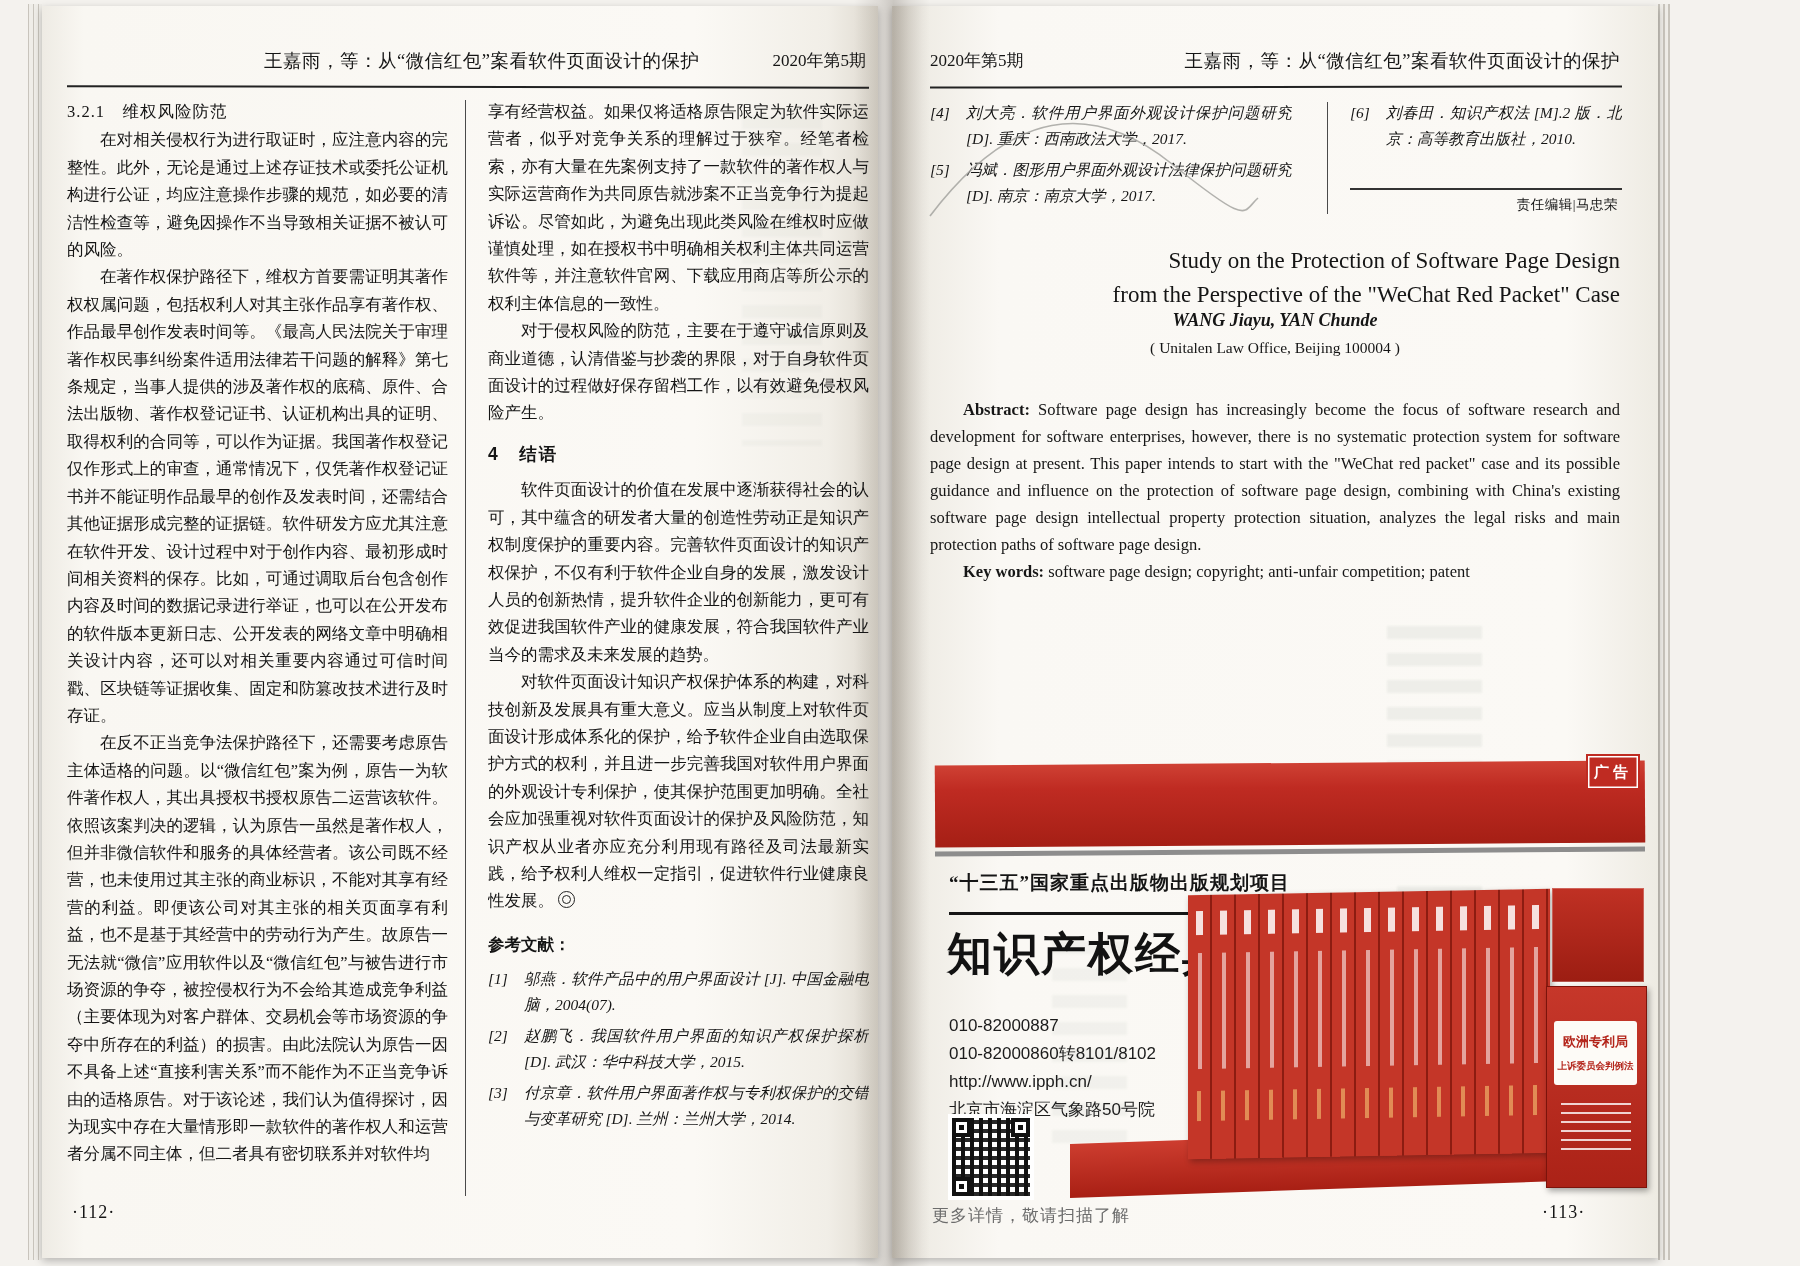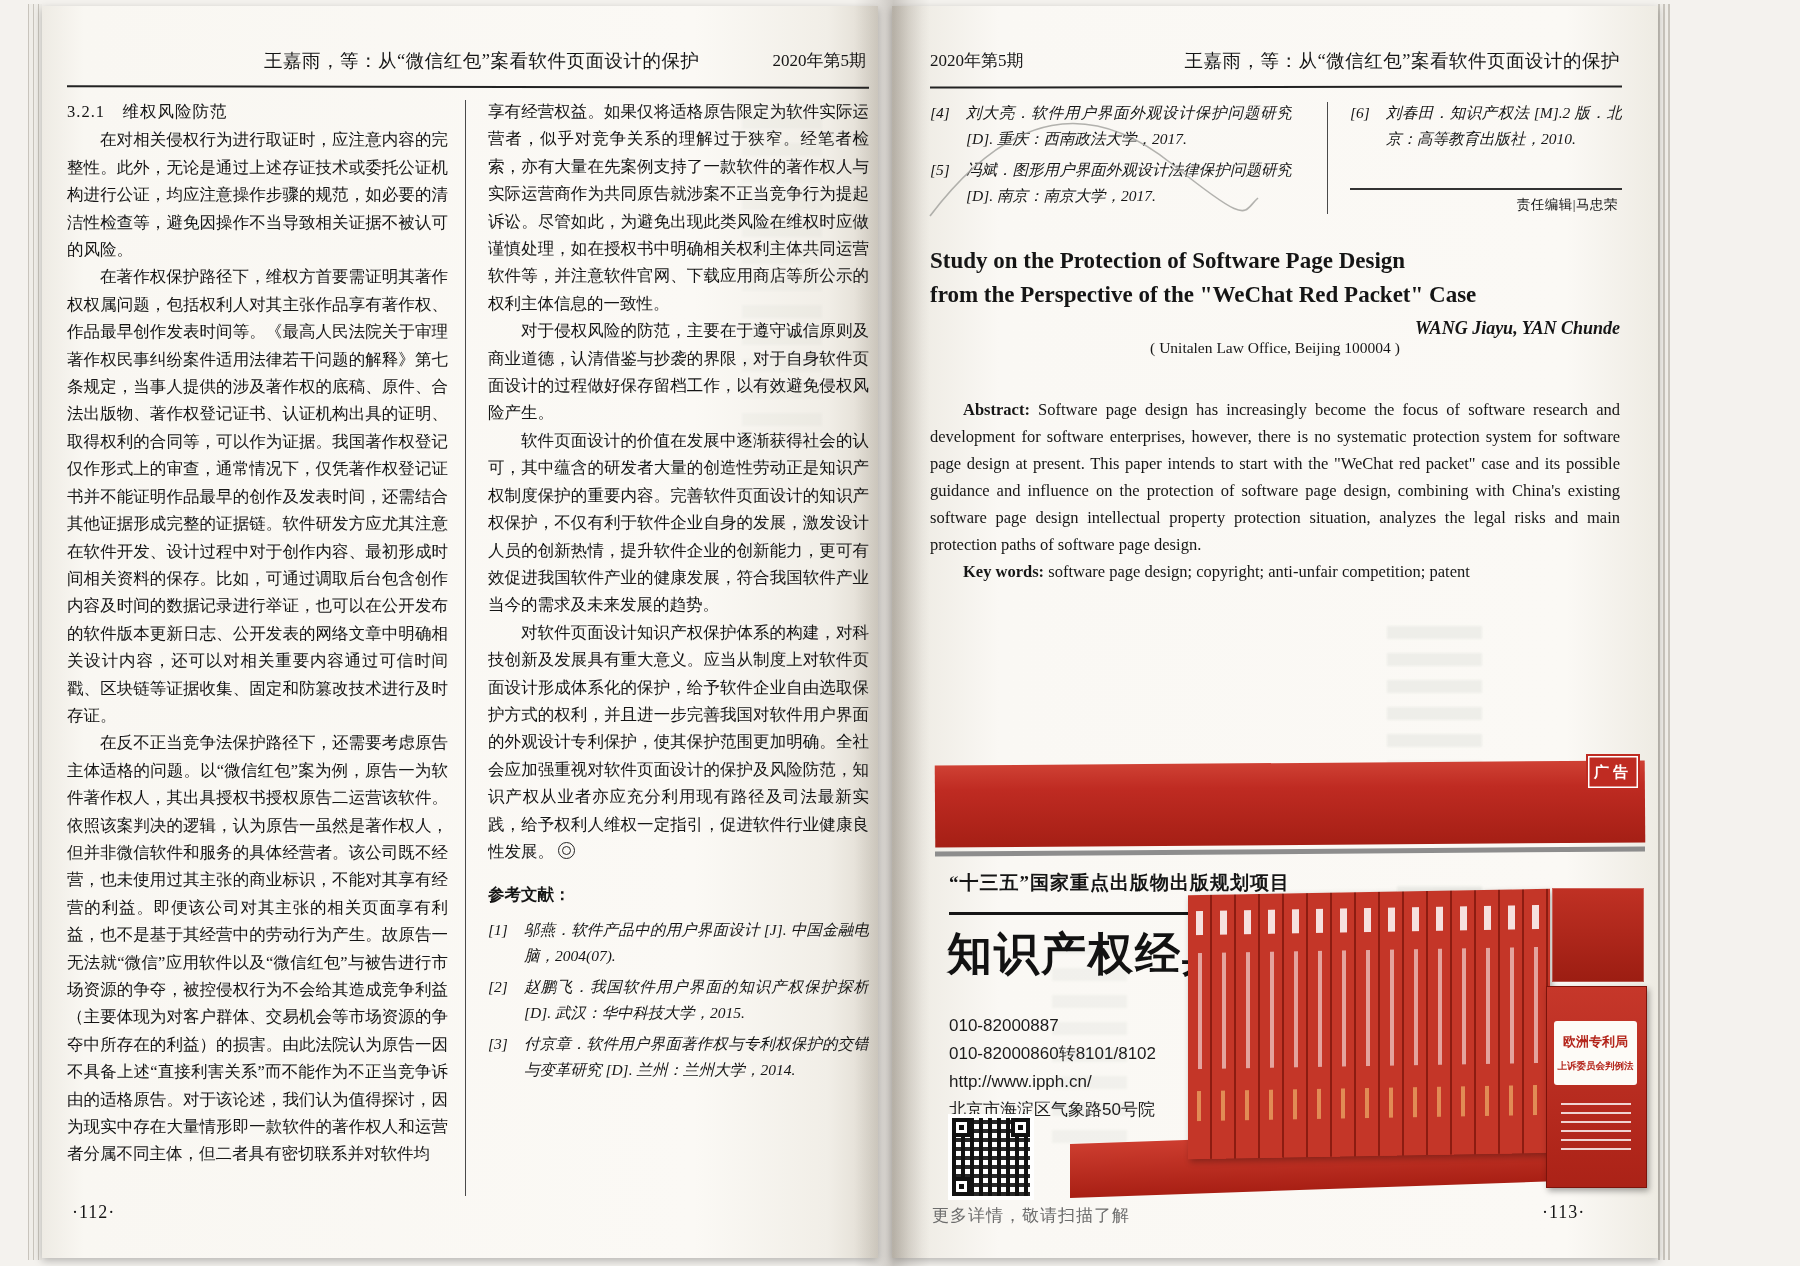--- a/index.html
+++ b/index.html
@@ -31,21 +31,21 @@
           margin:16px 0 8px 0;}
   .col-divider{position:absolute;width:1px;background:#4a4a4a;}
   .ref{display:flex;font-style:italic;font-size:15.5px;line-height:26px;margin-bottom:5px;}
   .ref-num{flex:none;width:36px;font-style:italic;}
   .ref-text{flex:1;text-align:justify;}
   .pageno{position:absolute;font-size:18px;letter-spacing:1px;}
   .end-mark{display:inline-block;width:15px;height:15px;border:1.4px solid #222;border-radius:50%;
             vertical-align:-2px;margin-left:4px;position:relative;}
   .end-mark::after{content:"";position:absolute;left:3px;top:3px;right:3px;bottom:3px;border:1px solid #222;border-radius:50%;}
   
-  .eng-title{position:absolute;left:38px;width:690px;text-align:left;font-weight:bold;font-size:23px;line-height:34px;}
+  .eng-title{position:absolute;left:38px;width:690px;text-align:right;font-weight:normal;font-size:23px;line-height:34px;}
   .authors{position:absolute;left:38px;width:690px;text-align:center;font-weight:bold;font-style:italic;font-size:18px;}
   .affil{position:absolute;left:38px;width:690px;text-align:center;font-size:15.5px;}
   .abstract{position:absolute;left:38px;width:690px;text-align:justify;font-size:16.5px;line-height:27px;}
   .abstract p{margin:0;text-indent:2em;}
   .blabel{font-weight:bold;}
   .editor-rule{position:absolute;height:1.5px;background:#333;}
   .editor{position:absolute;font-size:13.5px;letter-spacing:.5px;}
   
   .ad-banner{position:absolute;left:43px;top:757px;width:710px;height:82px;
      background:linear-gradient(180deg,#cf4134 0%,#bf2b22 30%,#a51f15 100%);transform:rotate(-.4deg);}
@@ -111,20 +111,21 @@
       <p>在对相关侵权行为进行取证时，应注意内容的完整性。此外，无论是通过上述存证技术或委托公证机构进行公证，均应注意操作步骤的规范，如必要的清洁性检查等，避免因操作不当导致相关证据不被认可的风险。</p>
       <p>在著作权保护路径下，维权方首要需证明其著作权权属问题，包括权利人对其主张作品享有著作权、作品最早创作发表时间等。《最高人民法院关于审理著作权民事纠纷案件适用法律若干问题的解释》第七条规定，当事人提供的涉及著作权的底稿、原件、合法出版物、著作权登记证书、认证机构出具的证明、取得权利的合同等，可以作为证据。我国著作权登记仅作形式上的审查，通常情况下，仅凭著作权登记证书并不能证明作品最早的创作及发表时间，还需结合其他证据形成完整的证据链。软件研发方应尤其注意在软件开发、设计过程中对于创作内容、最初形成时间相关资料的保存。比如，可通过调取后台包含创作内容及时间的数据记录进行举证，也可以在公开发布的软件版本更新日志、公开发表的网络文章中明确相关设计内容，还可以对相关重要内容通过可信时间戳、区块链等证据收集、固定和防篡改技术进行及时存证。</p>
       <p>在反不正当竞争法保护路径下，还需要考虑原告主体适格的问题。以“微信红包”案为例，原告一为软件著作权人，其出具授权书授权原告二运营该软件。依照该案判决的逻辑，认为原告一虽然是著作权人，但并非微信软件和服务的具体经营者。该公司既不经营，也未使用过其主张的商业标识，不能对其享有经营的利益。即便该公司对其主张的相关页面享有利益，也不是基于其经营中的劳动行为产生。故原告一无法就“微信”应用软件以及“微信红包”与被告进行市场资源的争夺，被控侵权行为不会给其造成竞争利益（主要体现为对客户群体、交易机会等市场资源的争夺中所存在的利益）的损害。由此法院认为原告一因不具备上述“直接利害关系”而不能作为不正当竞争诉由的适格原告。对于该论述，我们认为值得探讨，因为现实中存在大量情形即一款软件的著作权人和运营者分属不同主体，但二者具有密切联系并对软件均</p>
     </div>
 
     <div class="col-divider" style="left:423px;top:94px;height:1096px;"></div>
 
     <div class="col" style="left:446px;top:92px;width:381px;height:1100px;">
       <p style="text-indent:0;">享有经营权益。如果仅将适格原告限定为软件实际运营者，似乎对竞争关系的理解过于狭窄。经笔者检索，亦有大量在先案例支持了一款软件的著作权人与实际运营商作为共同原告就涉案不正当竞争行为提起诉讼。尽管如此，为避免出现此类风险在维权时应做谨慎处理，如在授权书中明确相关权利主体共同运营软件等，并注意软件官网、下载应用商店等所公示的权利主体信息的一致性。</p>
       <p>对于侵权风险的防范，主要在于遵守诚信原则及商业道德，认清借鉴与抄袭的界限，对于自身软件页面设计的过程做好保存留档工作，以有效避免侵权风险产生。</p>
+      <div class="concl-h">4　结语</div>
       <p>软件页面设计的价值在发展中逐渐获得社会的认可，其中蕴含的研发者大量的创造性劳动正是知识产权制度保护的重要内容。完善软件页面设计的知识产权保护，不仅有利于软件企业自身的发展，激发设计人员的创新热情，提升软件企业的创新能力，更可有效促进我国软件产业的健康发展，符合我国软件产业当今的需求及未来发展的趋势。</p>
       <p><span>对软件页面设计知识产权保护体系的构建，对科技创新及发展具有重大意义。应当从制度上对软件页面设计形成体系化的保护，给予软件企业自由选取保护方式的权利，并且进一步完善我国对软件用户界面的外观设计专利保护，使其保护范围更加明确。全社会应加强重视对软件页面设计的保护及风险防范，知识产权从业者亦应充分利用现有路径及司法最新实践，给予权利人维权一定指引，促进软件行业健康良性发展。</span><span class="end-mark"></span></p>
       <div class="refs-h">参考文献：</div>
       <div class="ref">
         <span class="ref-num">[1]</span>
         <span class="ref-text">邬燕．软件产品中的用户界面设计 [J]. 中国金融电脑，2004(07).</span>
       </div>
       <div class="ref">
         <span class="ref-num">[2]</span>
         <span class="ref-text">赵鹏飞．我国软件用户界面的知识产权保护探析 [D]. 武汉：华中科技大学，2015.</span>
@@ -165,21 +166,21 @@
       <path d="M8,122 C 90,14 170,6 250,70 S 320,118 336,104" stroke="#9a9a96" stroke-width="1.6" fill="none" opacity="0.75"></path>
     </svg>
 
     <div class="editor-rule" style="left:458px;top:182px;width:272px;"></div>
     <div class="editor" style="right:40px;top:190px;">责任编辑|马忠荣</div>
 
     <div class="eng-title" style="top:238px;">
       <div>Study on the Protection of Software Page Design</div>
       <div>from the Perspective of the "WeChat Red Packet" Case</div>
     </div>
-    <div class="authors" style="top:312px;text-align:right;">WANG Jiayu, YAN Chunde</div>
+    <div class="authors" style="top:304px;">WANG Jiayu, YAN Chunde</div>
     <div class="affil" style="top:333px;">( Unitalen Law Office, Beijing 100004 )</div>
 
     <div class="abstract" style="top:390px;">
       <p><span class="blabel">Abstract:</span><span> Software page design has increasingly become the focus of software research and development for software enterprises, however, there is no systematic protection system for software page design at present. This paper intends to start with the "WeChat red packet" case and its possible guidance and influence on the protection of software page design, combining with China's existing software page design intellectual property protection situation, analyzes the legal risks and main protection paths of software page design.</span></p>
       <p><span class="blabel">Key words:</span><span> software page design; copyright; anti-unfair competition; patent</span></p>
     </div>
 
     <div class="bleed" style="left:495px;top:620px;width:95px;height:180px;"></div>
     <div class="bleed" style="left:505px;top:880px;width:85px;height:250px;"></div>
     <div class="bleed" style="left:160px;top:935px;width:75px;height:210px;opacity:.35;"></div>

